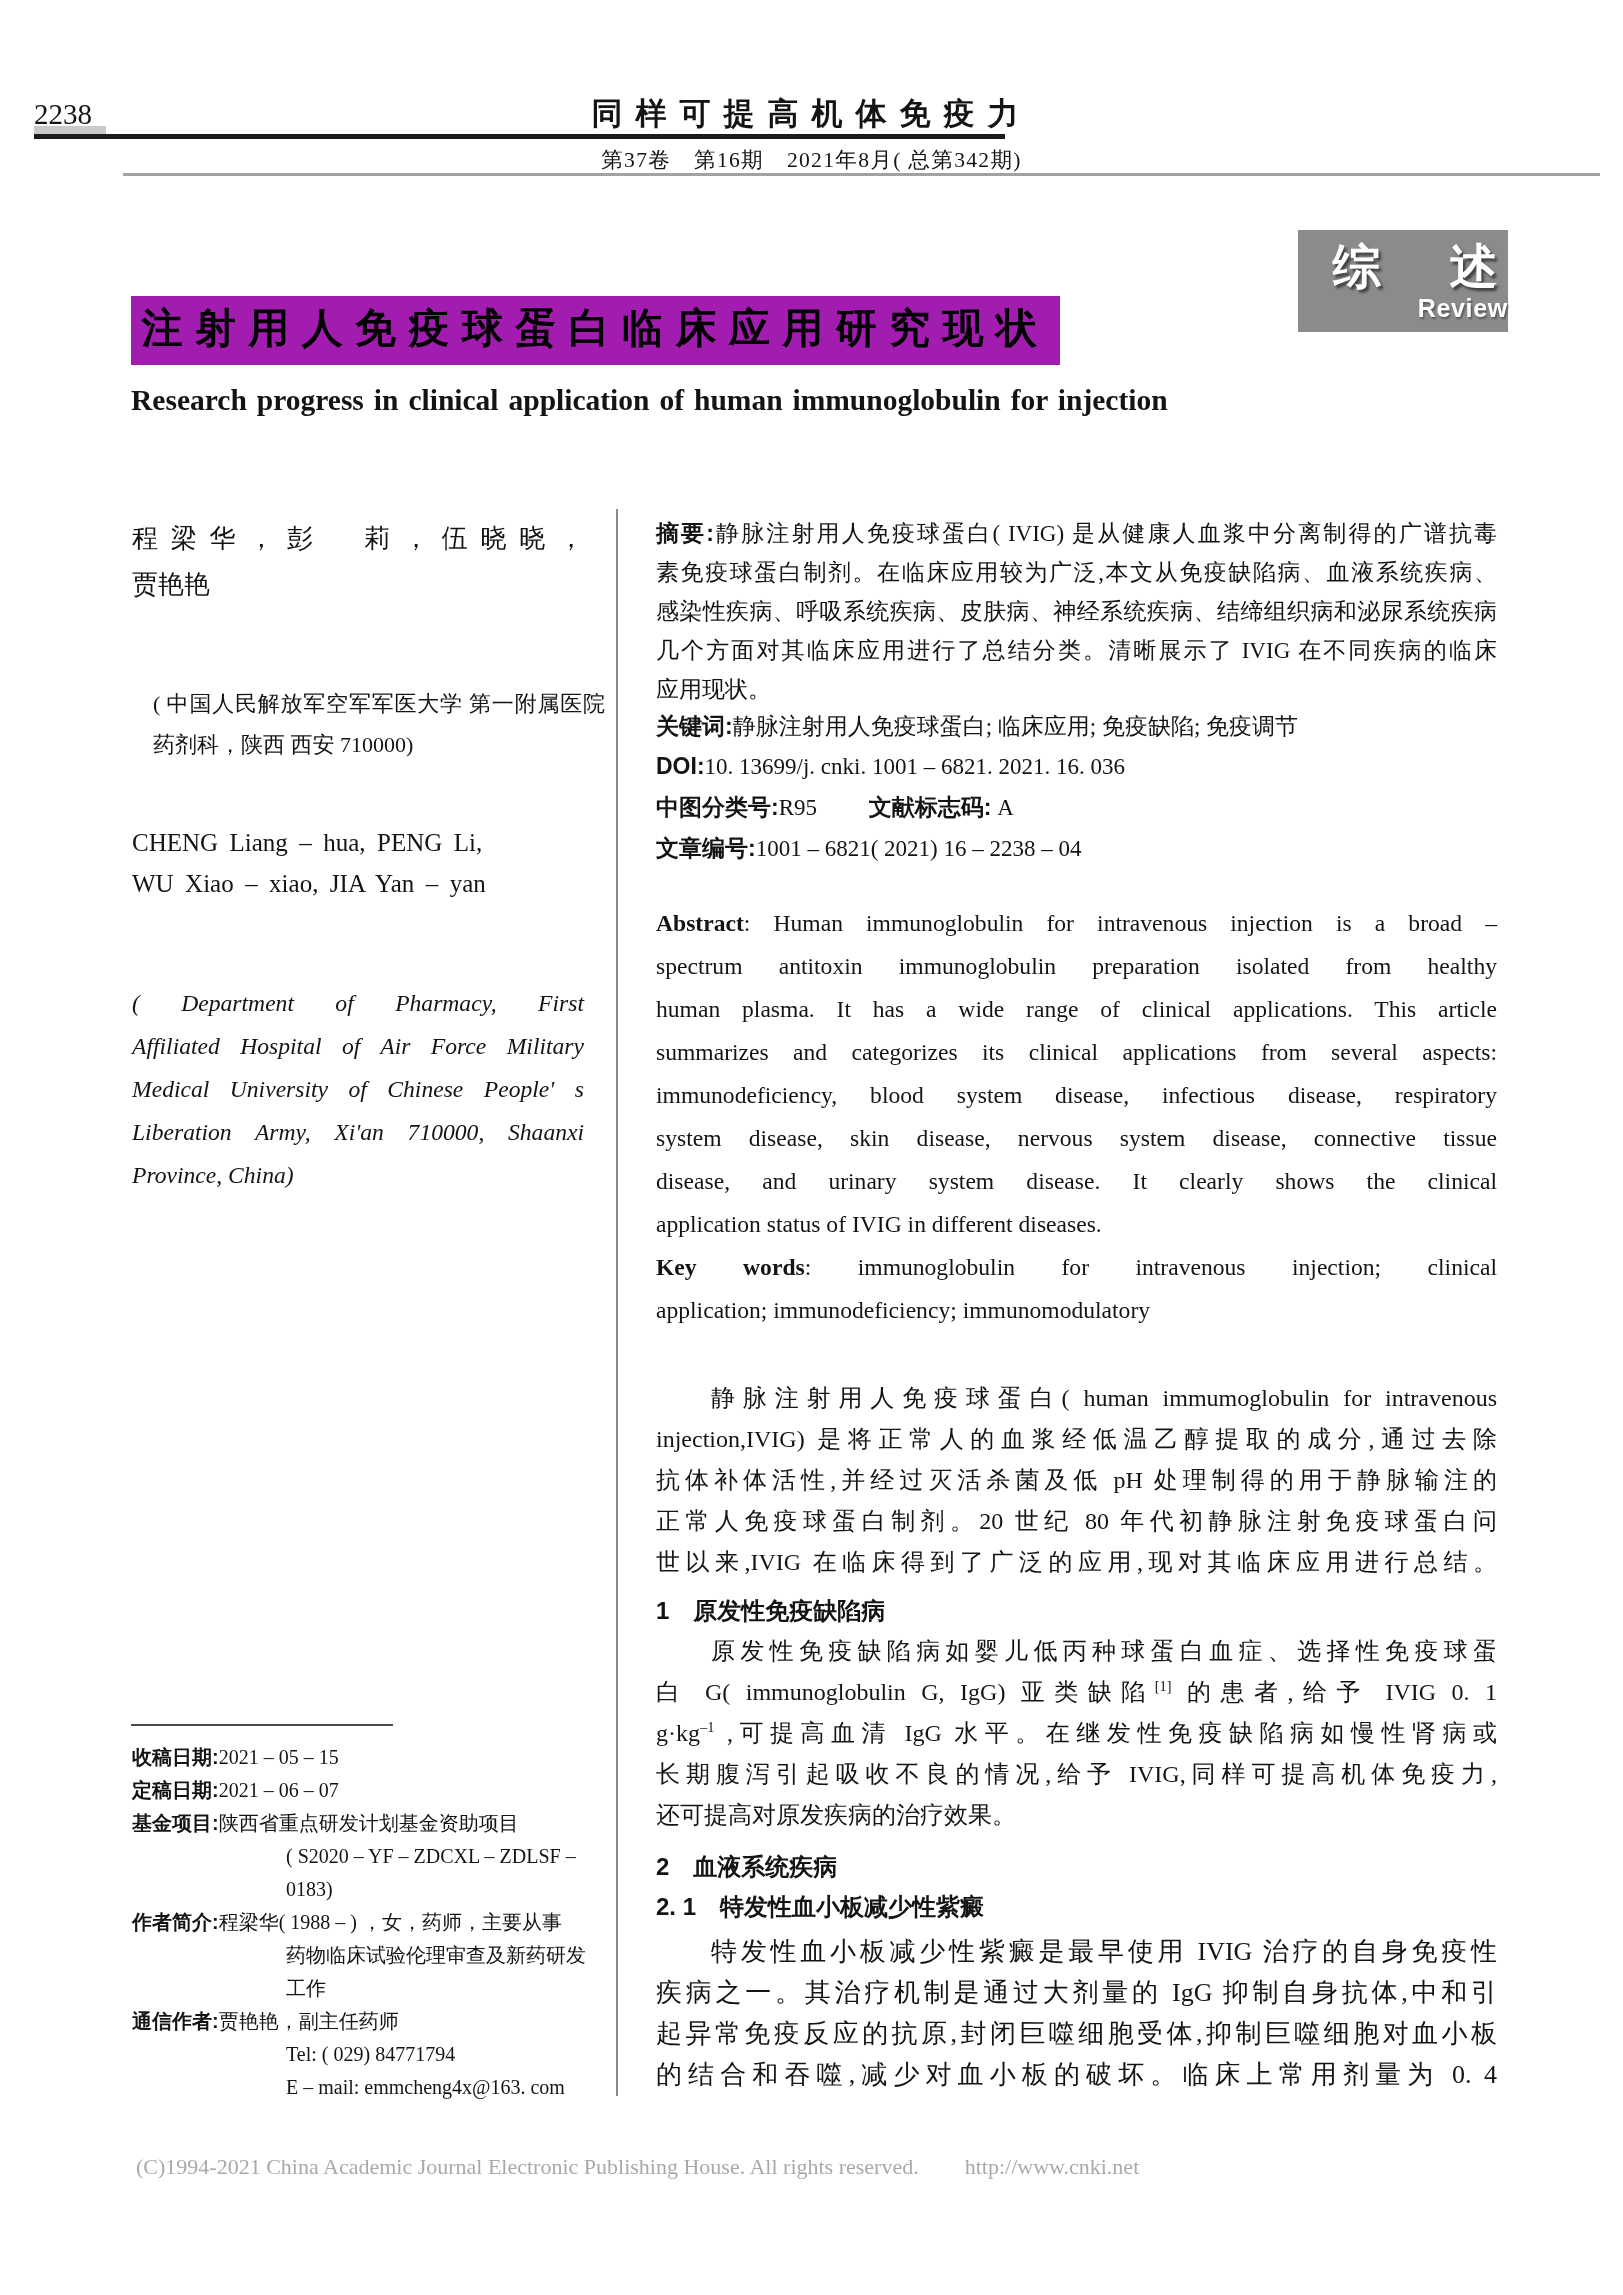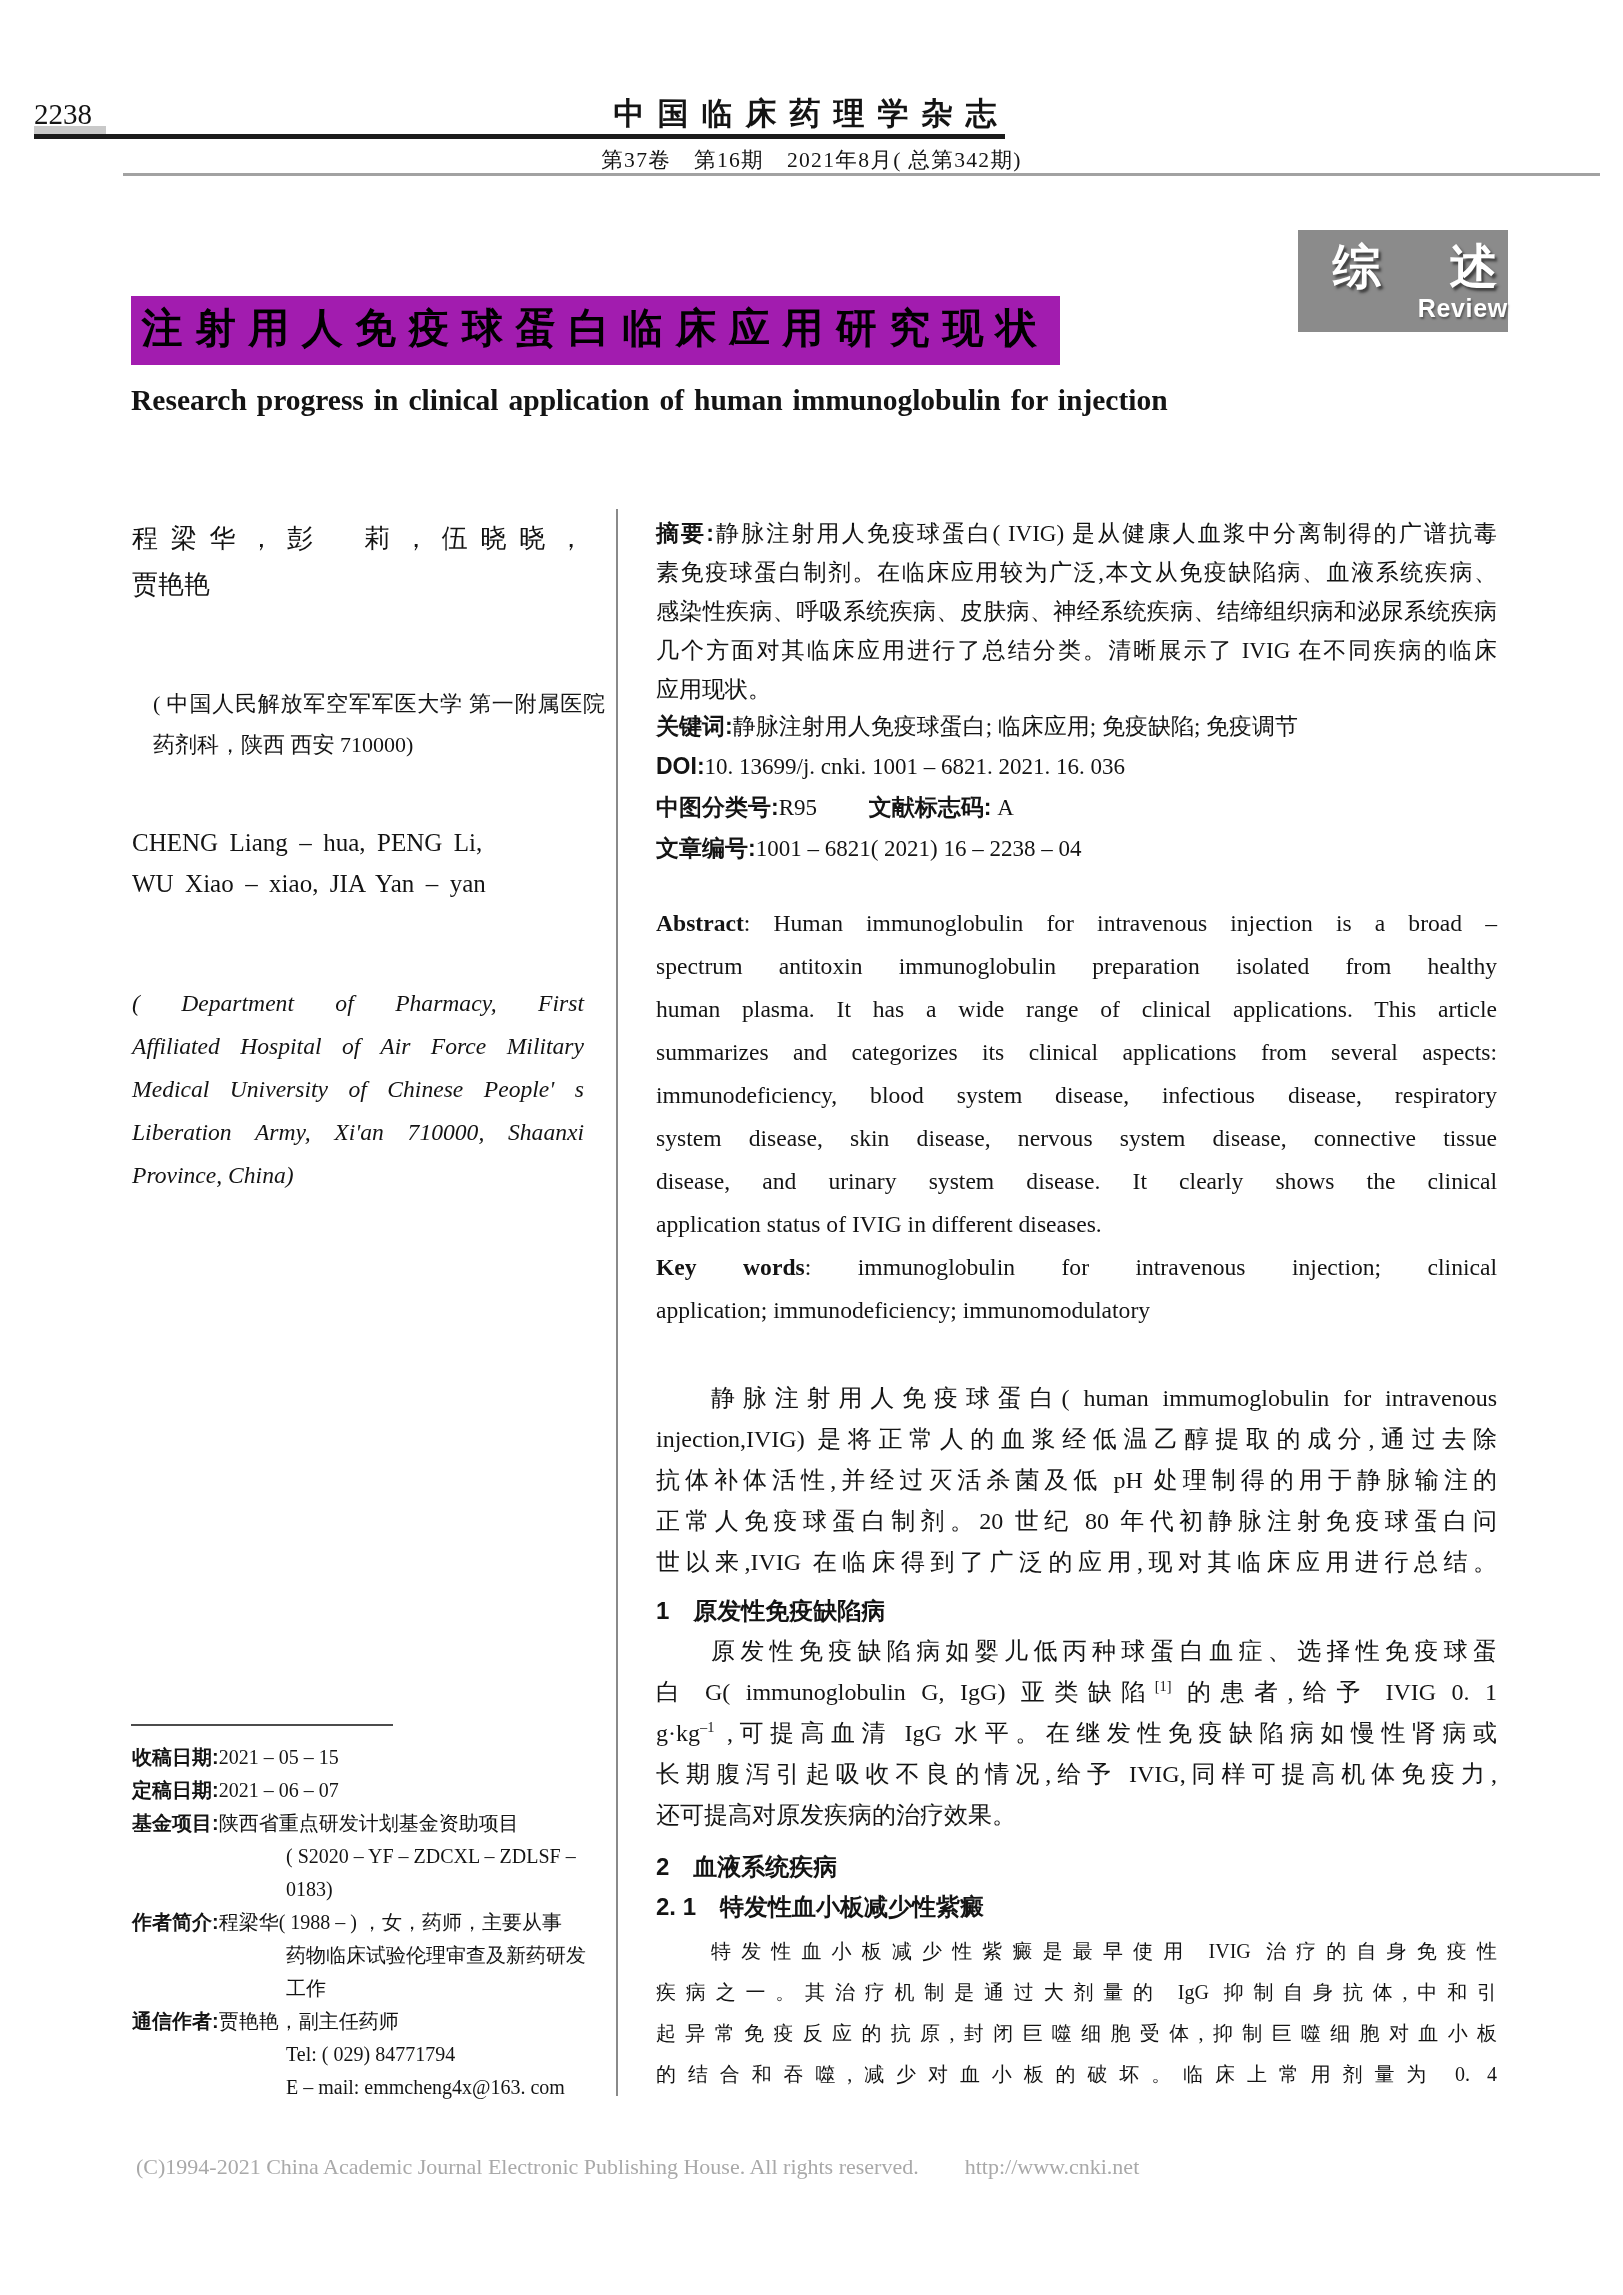--- a/index.html
+++ b/index.html
@@ -55,34 +55,34 @@
   .meta-clc{top:792px;font-size:23px;line-height:31px;}
   .meta-no{top:833px;font-size:23px;line-height:31px;}
   .abs-en{top:902px;font-size:23.6px;line-height:43px;}
   .kw-en{top:1246px;font-size:23.6px;line-height:43px;}
   .body-intro{top:1378px;font-size:24px;line-height:41px;}
   .sec-h{font-size:24px;font-weight:700;line-height:33px;}
   .h1{top:1594px;}
   .h2{top:1850px;}
   .h21{top:1890px;}
   .body-s1{top:1631px;font-size:24px;line-height:41px;}
-  .body-s2{top:1931px;font-size:20px;line-height:41px;}
+  .body-s2{top:1931px;font-size:26px;line-height:41px;}
   .ln.ind{text-indent:55px;}
 
   
   .footer{left:136px;top:2138px;width:1453px;font-size:22px;color:#a9a9a9;white-space:nowrap;margin-top:16px;}
   .footer .url{margin-left:46px;}
 </style>
 </head>
 <body>
 
 <div class="page serif">
 
   <div class="abs pageno">2238</div>
-  <div class="abs journal">中国临床药理学杂志</div>
+  <div class="abs journal">同样可提高机体免疫力</div>
   <div class="abs rule-black">
       <span class="nub"></span>
     </div>
   <div class="abs issue">第37卷　第16期　2021年8月( 总第342期)</div>
   <div class="abs rule-gray"></div>
 
   <div class="abs badge" style="background-color: rgb(139, 139, 139);">
     <div class="badge-cn">综　述</div>
     <div class="badge-en hei">Review</div>
   </div>

